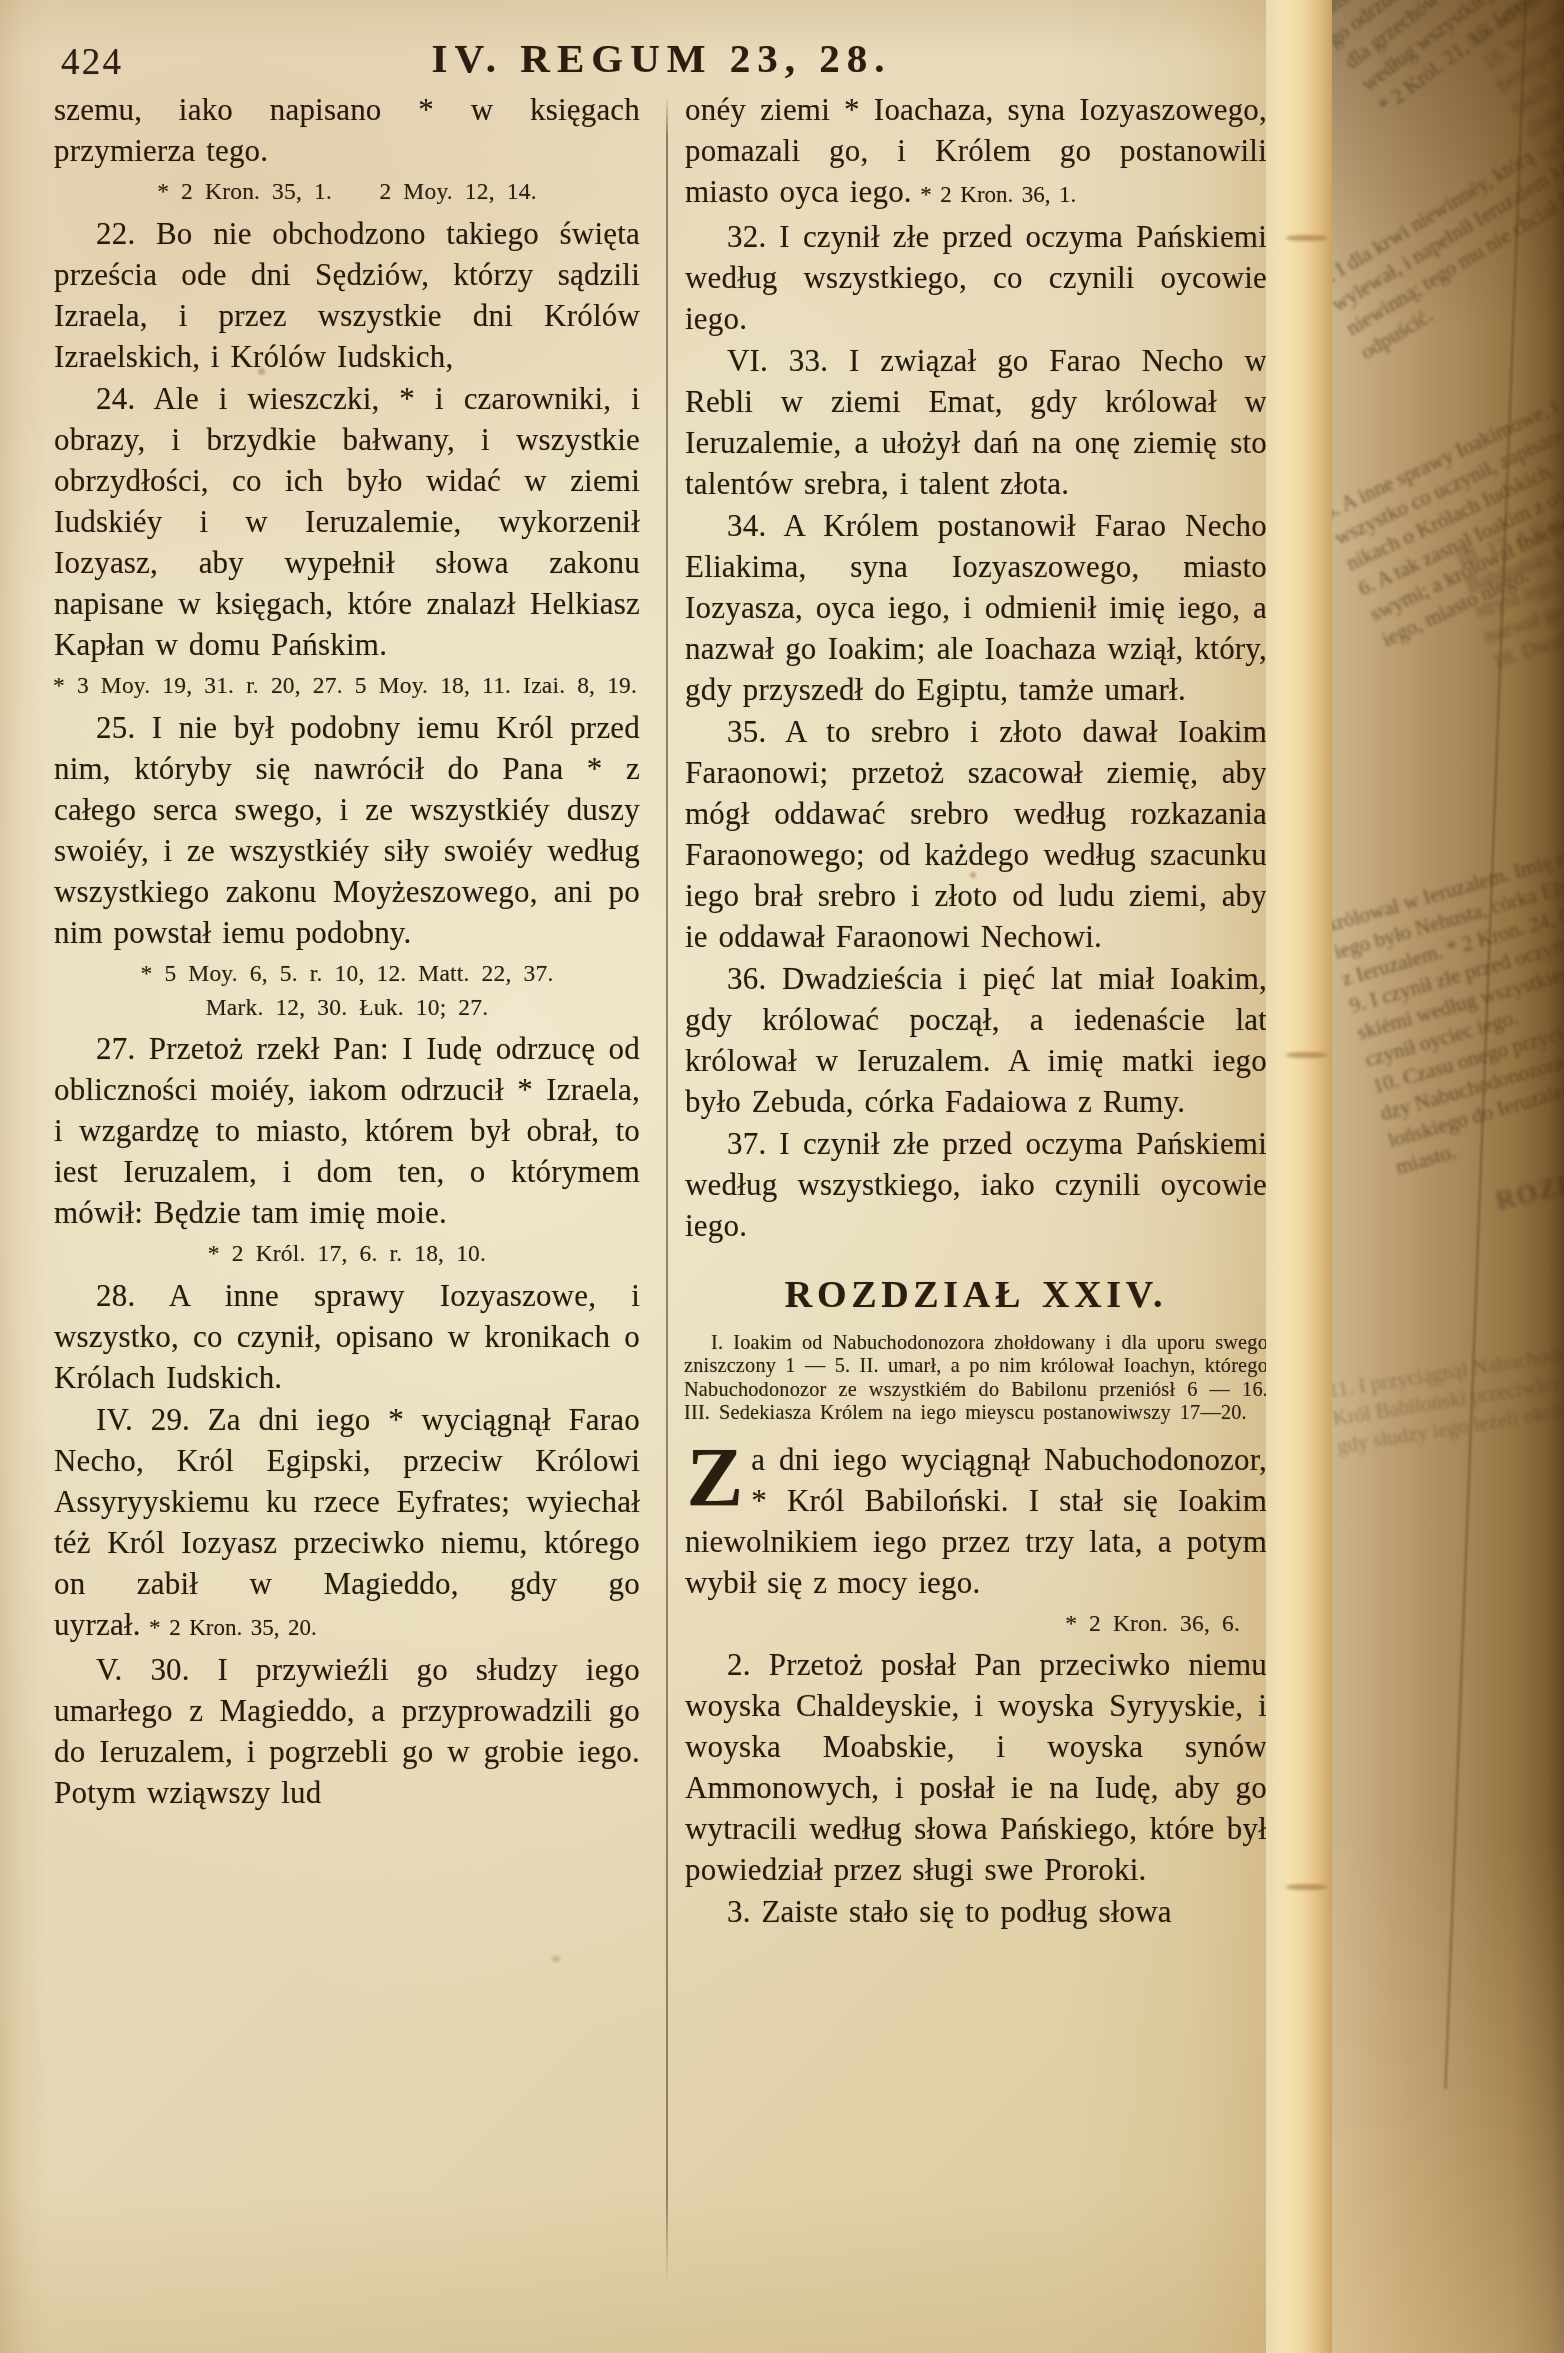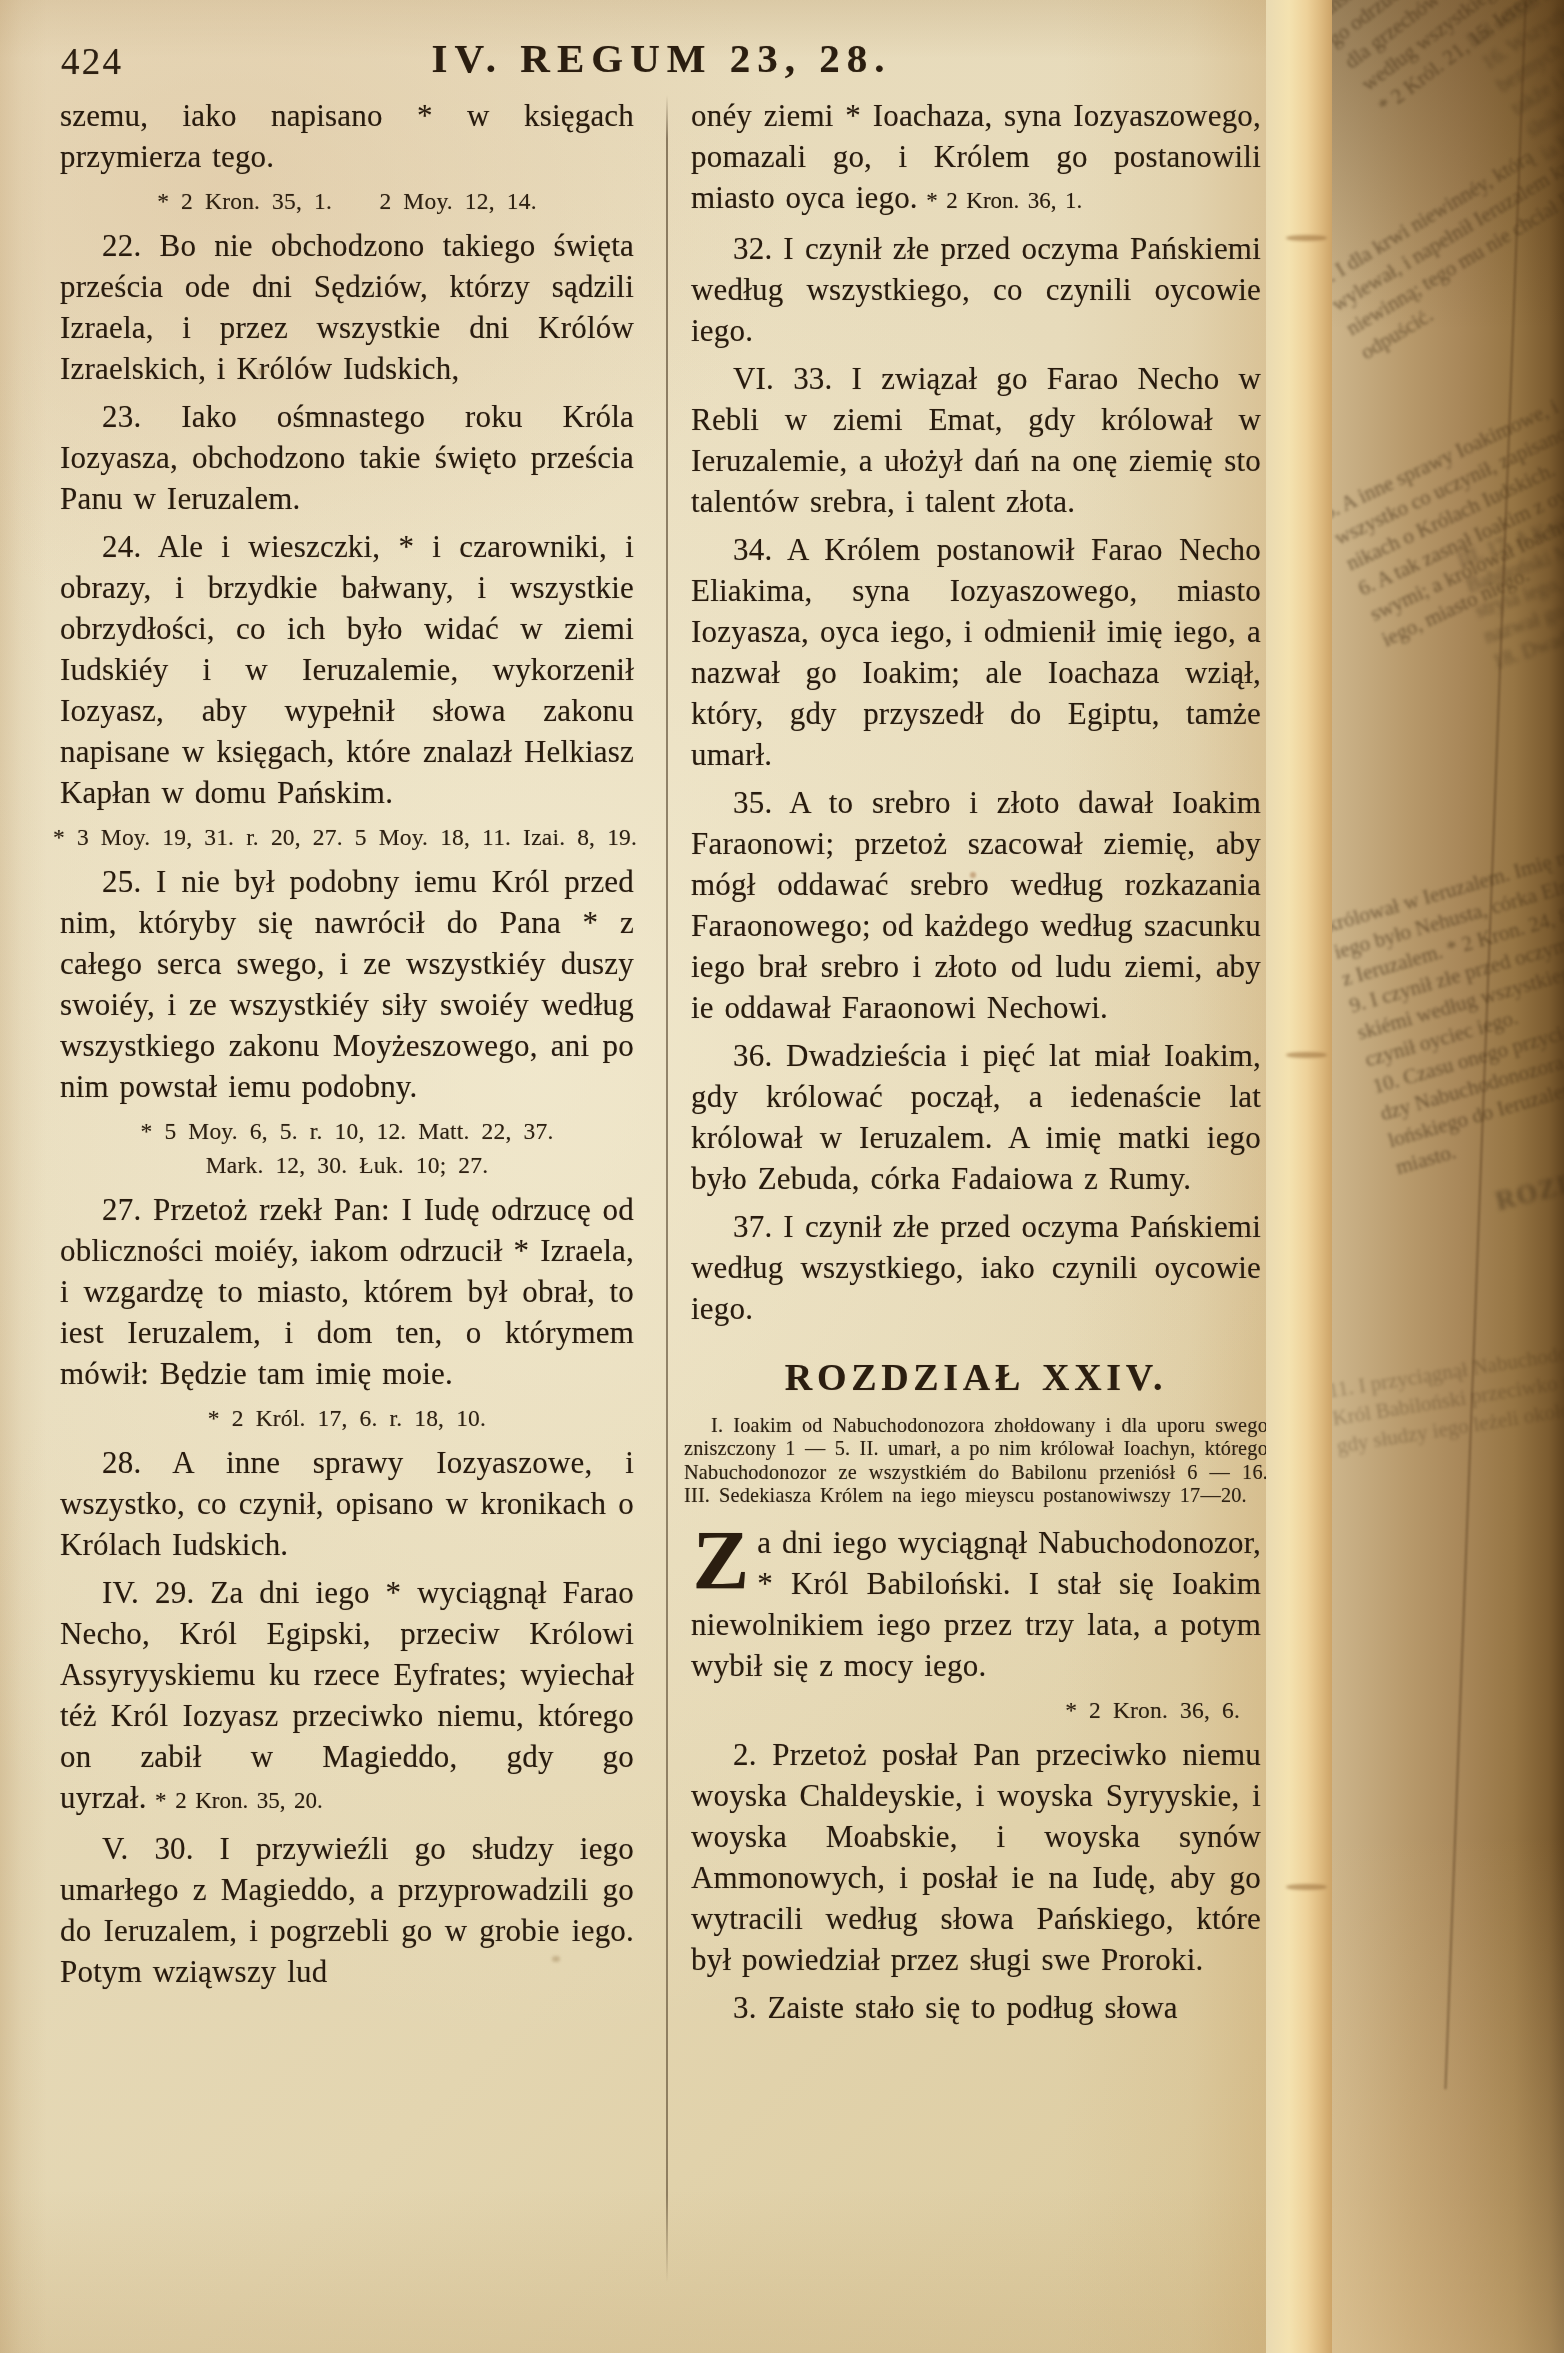--- a/index.html
+++ b/index.html
@@ -35,21 +35,21 @@
     font-size:31px;line-height:41px;text-align:justify;
     word-spacing:0.09em;letter-spacing:0.2px;
     text-shadow:0 0 0.8px rgba(40,27,14,0.38);
   }
   .col-left{left:53px;width:588px;}
   .col-right{left:684px;width:584px;}
   .divider{
     position:absolute;left:666px;top:95px;width:1.6px;height:2188px;
     background:linear-gradient(180deg, rgba(62,44,22,0.0), rgba(62,44,22,0.55) 2%, rgba(62,44,22,0.5) 96%, rgba(62,44,22,0));
   }
-  .block{margin:7px;}
+  .block{margin:1px;}
   .verse{text-indent:42px;}
   .para{text-indent:0;}
   .footnote-center,.footnote-left,.footnote-right{
     font-size:23.5px;line-height:34px;word-spacing:0.25em;text-indent:0;
     margin:3.1px 0 4.7px;color:#2e2112;
   }
   .footnote-center{text-align:center;}
   .footnote-left{text-align:left;}
   .footnote-right{text-align:right;padding-right:28px;}
   .inline-note{font-size:23px;letter-spacing:0;word-spacing:0.12em;white-space:nowrap;}
@@ -114,21 +114,20 @@
   <div class="paper-main">
     <div class="header-row">
       <div class="page-number">424</div>
       <div class="page-title">IV. REGUM 23, 28.</div>
     </div>
 
     <div class="col col-left">
         <div class="block para">szemu, iako napisano * w księgach przymierza tego.</div>
         <div class="block footnote-center">* 2 Kron. 35, 1.  2 Moy. 12, 14.</div>
         <div class="block verse">22. Bo nie obchodzono takiego święta prześcia ode dni Sędziów, którzy sądzili Izraela, i przez wszystkie dni Królów Izraelskich, i Królów Iudskich,</div>
-        <div class="block verse">23. Iako ośmnastego roku Króla Iozyasza, obchodzono takie święto prześcia Panu w Ieruzalem.</div>
         <div class="block verse">24. Ale i wieszczki, * i czarowniki, i obrazy, i brzydkie bałwany, i wszystkie obrzydłości, co ich było widać w ziemi Iudskiéy i w Ieruzalemie, wykorzenił Iozyasz, aby wypełnił słowa zakonu napisane w księgach, które znalazł Helkiasz Kapłan w domu Pańskim.</div>
         <div class="block footnote-left">* 3 Moy. 19, 31. r. 20, 27. 5 Moy. 18, 11. Izai. 8, 19.</div>
         <div class="block verse">25. I nie był podobny iemu Król przed nim, któryby się nawrócił do Pana * z całego serca swego, i ze wszystkiéy duszy swoiéy, i ze wszystkiéy siły swoiéy według wszystkiego zakonu Moyżeszowego, ani po nim powstał iemu podobny.</div>
         <div class="block footnote-center" style="white-space: pre-line;">* 5 Moy. 6, 5. r. 10, 12. Matt. 22, 37.
 Mark. 12, 30. Łuk. 10; 27.</div>
         <div class="block verse">27. Przetoż rzekł Pan: I Iudę odrzucę od obliczności moiéy, iakom odrzucił * Izraela, i wzgardzę to miasto, którem był obrał, to iest Ieruzalem, i dom ten, o którymem mówił: Będzie tam imię moie.</div>
         <div class="block footnote-center">* 2 Król. 17, 6. r. 18, 10.</div>
         <div class="block verse">28. A inne sprawy Iozyaszowe, i wszystko, co czynił, opisano w kronikach o Królach Iudskich.</div>
         <div class="block verse">IV. 29. Za dni iego * wyciągnął Farao Necho, Król Egipski, przeciw Królowi Assyryyskiemu ku rzece Eyfrates; wyiechał téż Król Iozyasz przeciwko niemu, którego on zabił w Magieddo, gdy go uyrzał.<span class="inline-note"> * 2 Kron. 35, 20.</span></div>
         <div class="block verse">V. 30. I przywieźli go słudzy iego umarłego z Magieddo, a przyprowadzili go do Ieruzalem, i pogrzebli go w grobie iego.  Potym wziąwszy lud</div>

